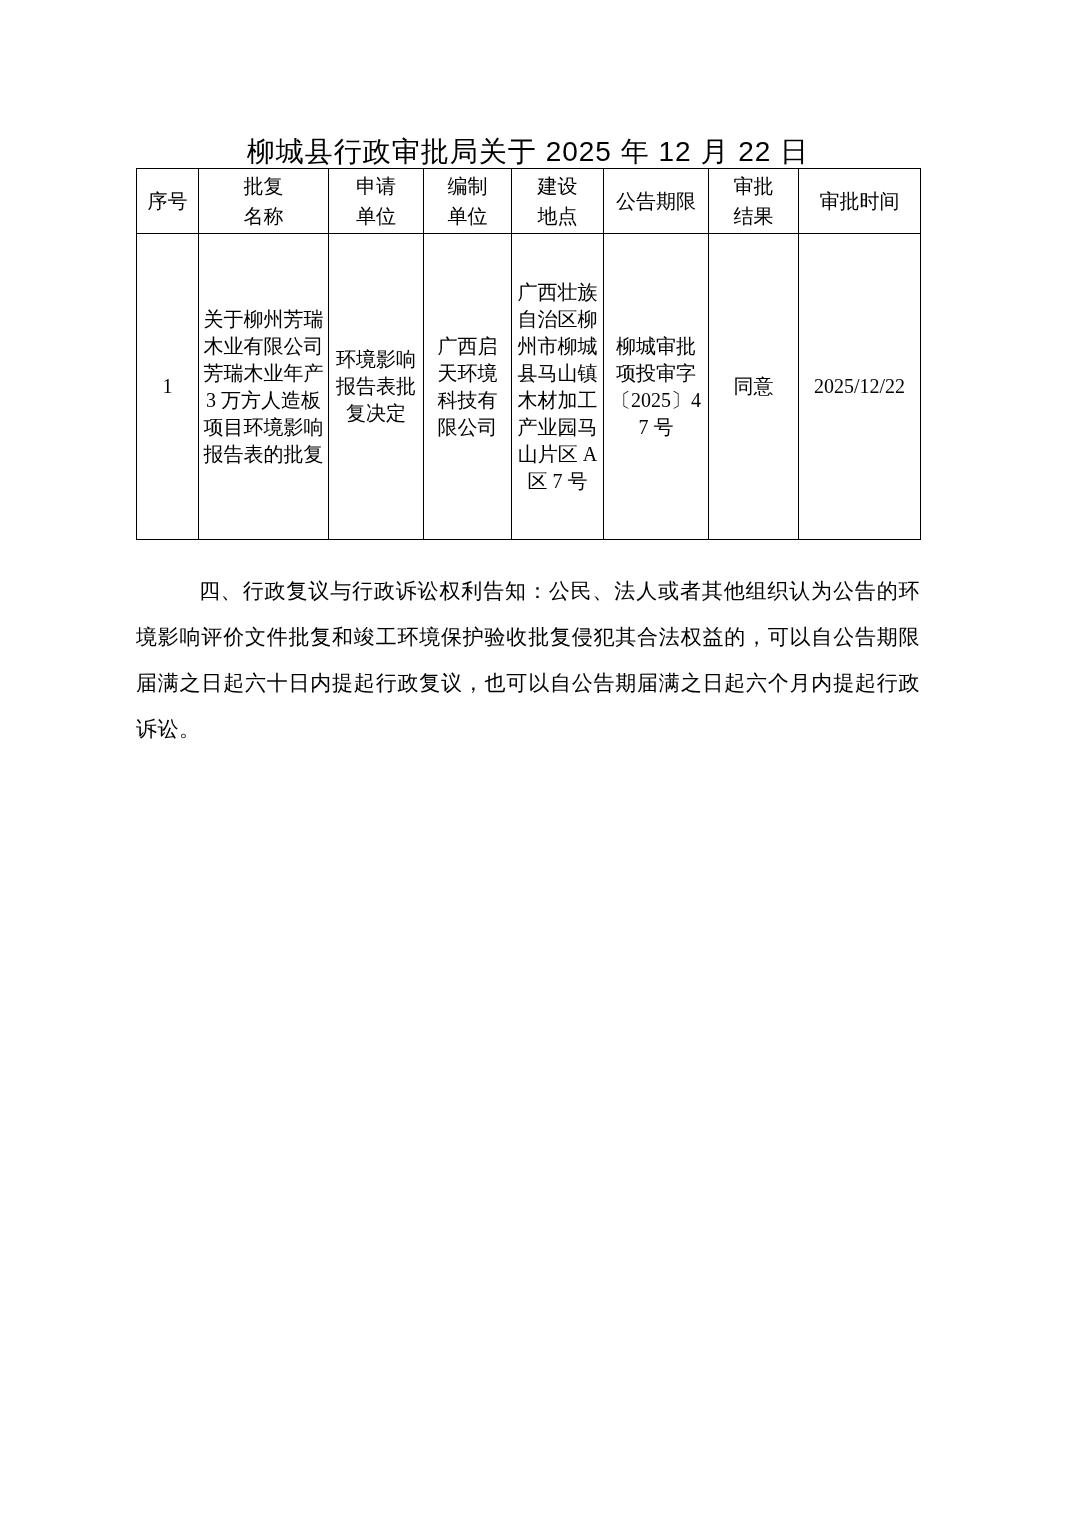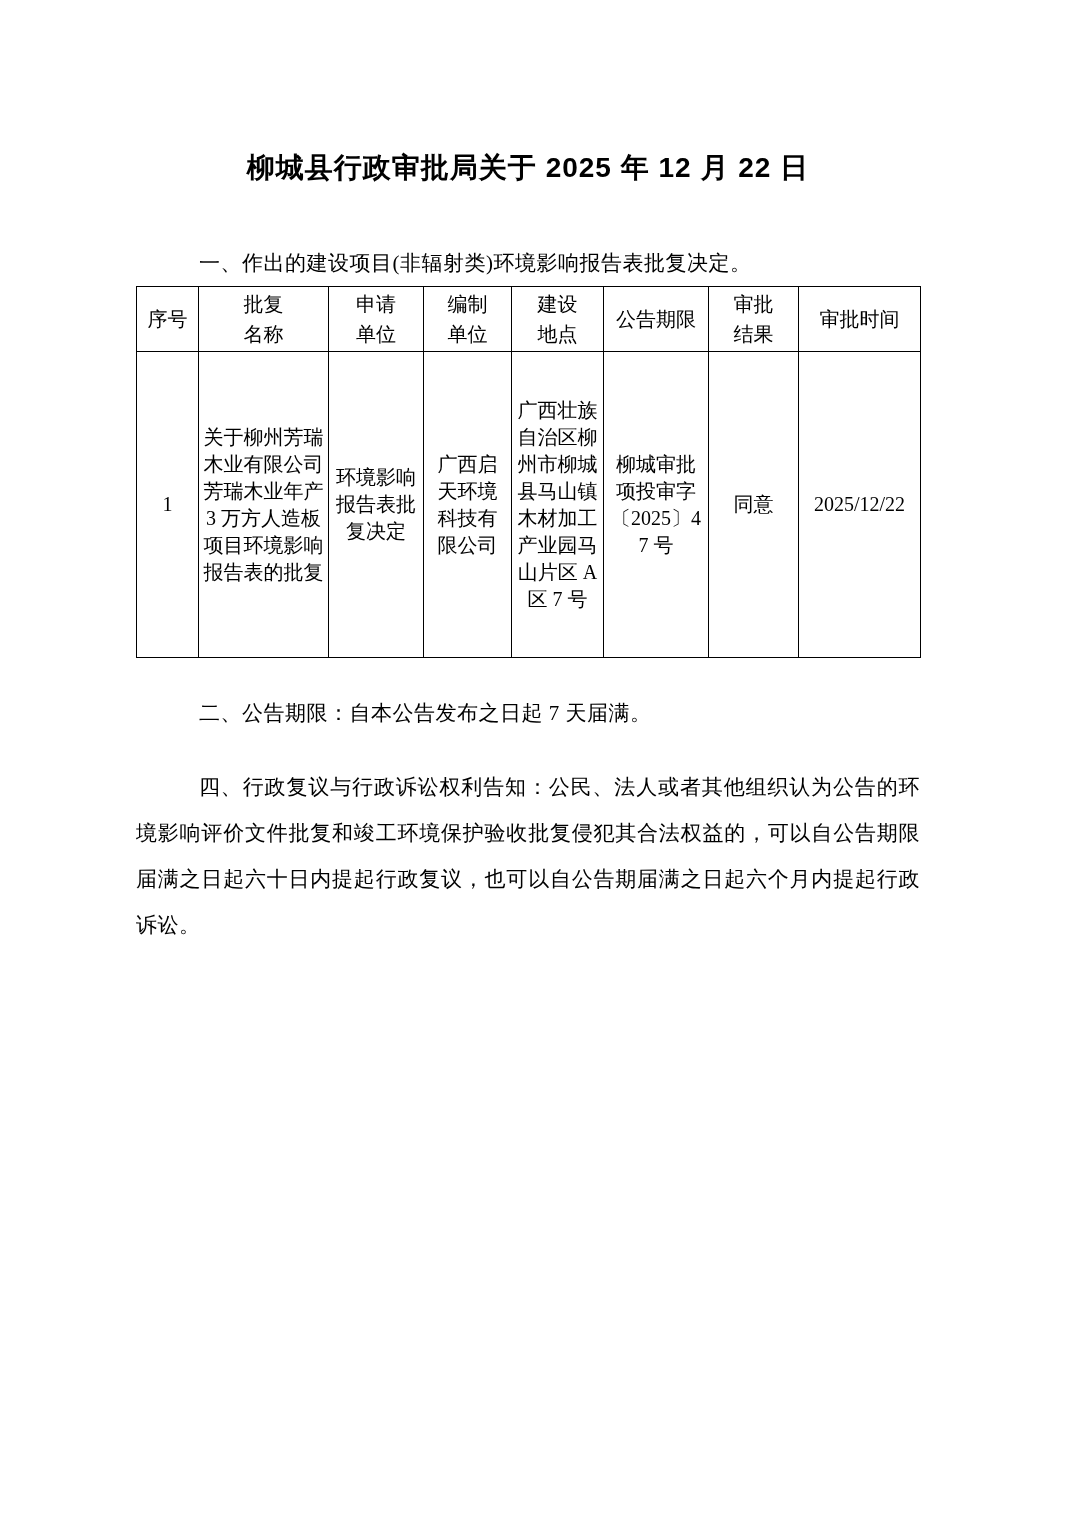--- a/index.html
+++ b/index.html
@@ -16,25 +16,25 @@
   }
   .page {
     box-sizing: border-box;
     width: 1074px;
     height: 1520px;
     padding: 136px 154px 0 136px; 
     background: #ffffff;
   }
   .doc-title {
     font-family: "Liberation Sans", "DejaVu Sans", sans-serif;
-    font-weight: bold;
+    font-weight: normal;
     font-size: 28px;
     line-height: 32px;
     text-align: center;
-    margin: 16px;
+    margin: 0;
     letter-spacing: 1px;
   }
   .doc-title.line2 {
     margin-top: 31px;
   }
   .body-para {
     font-size: 21px;
     line-height: 46px;
     text-align: justify;
     text-indent: 63px;
@@ -87,21 +87,20 @@
   .para-4 { margin-top: 28px; }
 </style>
 </head>
 <body>
 
 <div class="page">
 
   <h1 class="doc-title line1">柳城县行政审批局关于 2025 年 12 月 22 日</h1>
 
 
-  <p class="body-para intro">一、作出的建设项目(非辐射类)环境影响报告表批复决定。</p>
 
   <table class="approval-table">
     <colgroup>
       <col class="col-c0">
         <col class="col-c1">
         <col class="col-c2">
         <col class="col-c3">
       <col class="col-c4">
         <col class="col-c5">
         <col class="col-c6">
@@ -131,18 +130,17 @@
         <td class="c2">环境影响报告表批复决定</td>
         <td class="c3">广西启天环境科技有限公司</td>
         <td class="c4">广西壮族自治区柳州市柳城县马山镇木材加工产业园马山片区 A 区 7 号</td>
         <td class="c5">柳城审批项投审字〔2025〕47 号</td>
         <td class="c6">同意</td>
         <td class="c7">2025/12/22</td>
       </tr>
     </tbody>
   </table>
 
-  <p class="body-para para-2">二、公告期限：自本公告发布之日起 7 天届满。</p>
 
 
   <p class="body-para para-4">四、行政复议与行政诉讼权利告知：公民、法人或者其他组织认为公告的环境影响评价文件批复和竣工环境保护验收批复侵犯其合法权益的，可以自公告期限届满之日起六十日内提起行政复议，也可以自公告期届满之日起六个月内提起行政诉讼。</p>
 
 </div>
 
 </body></html>

